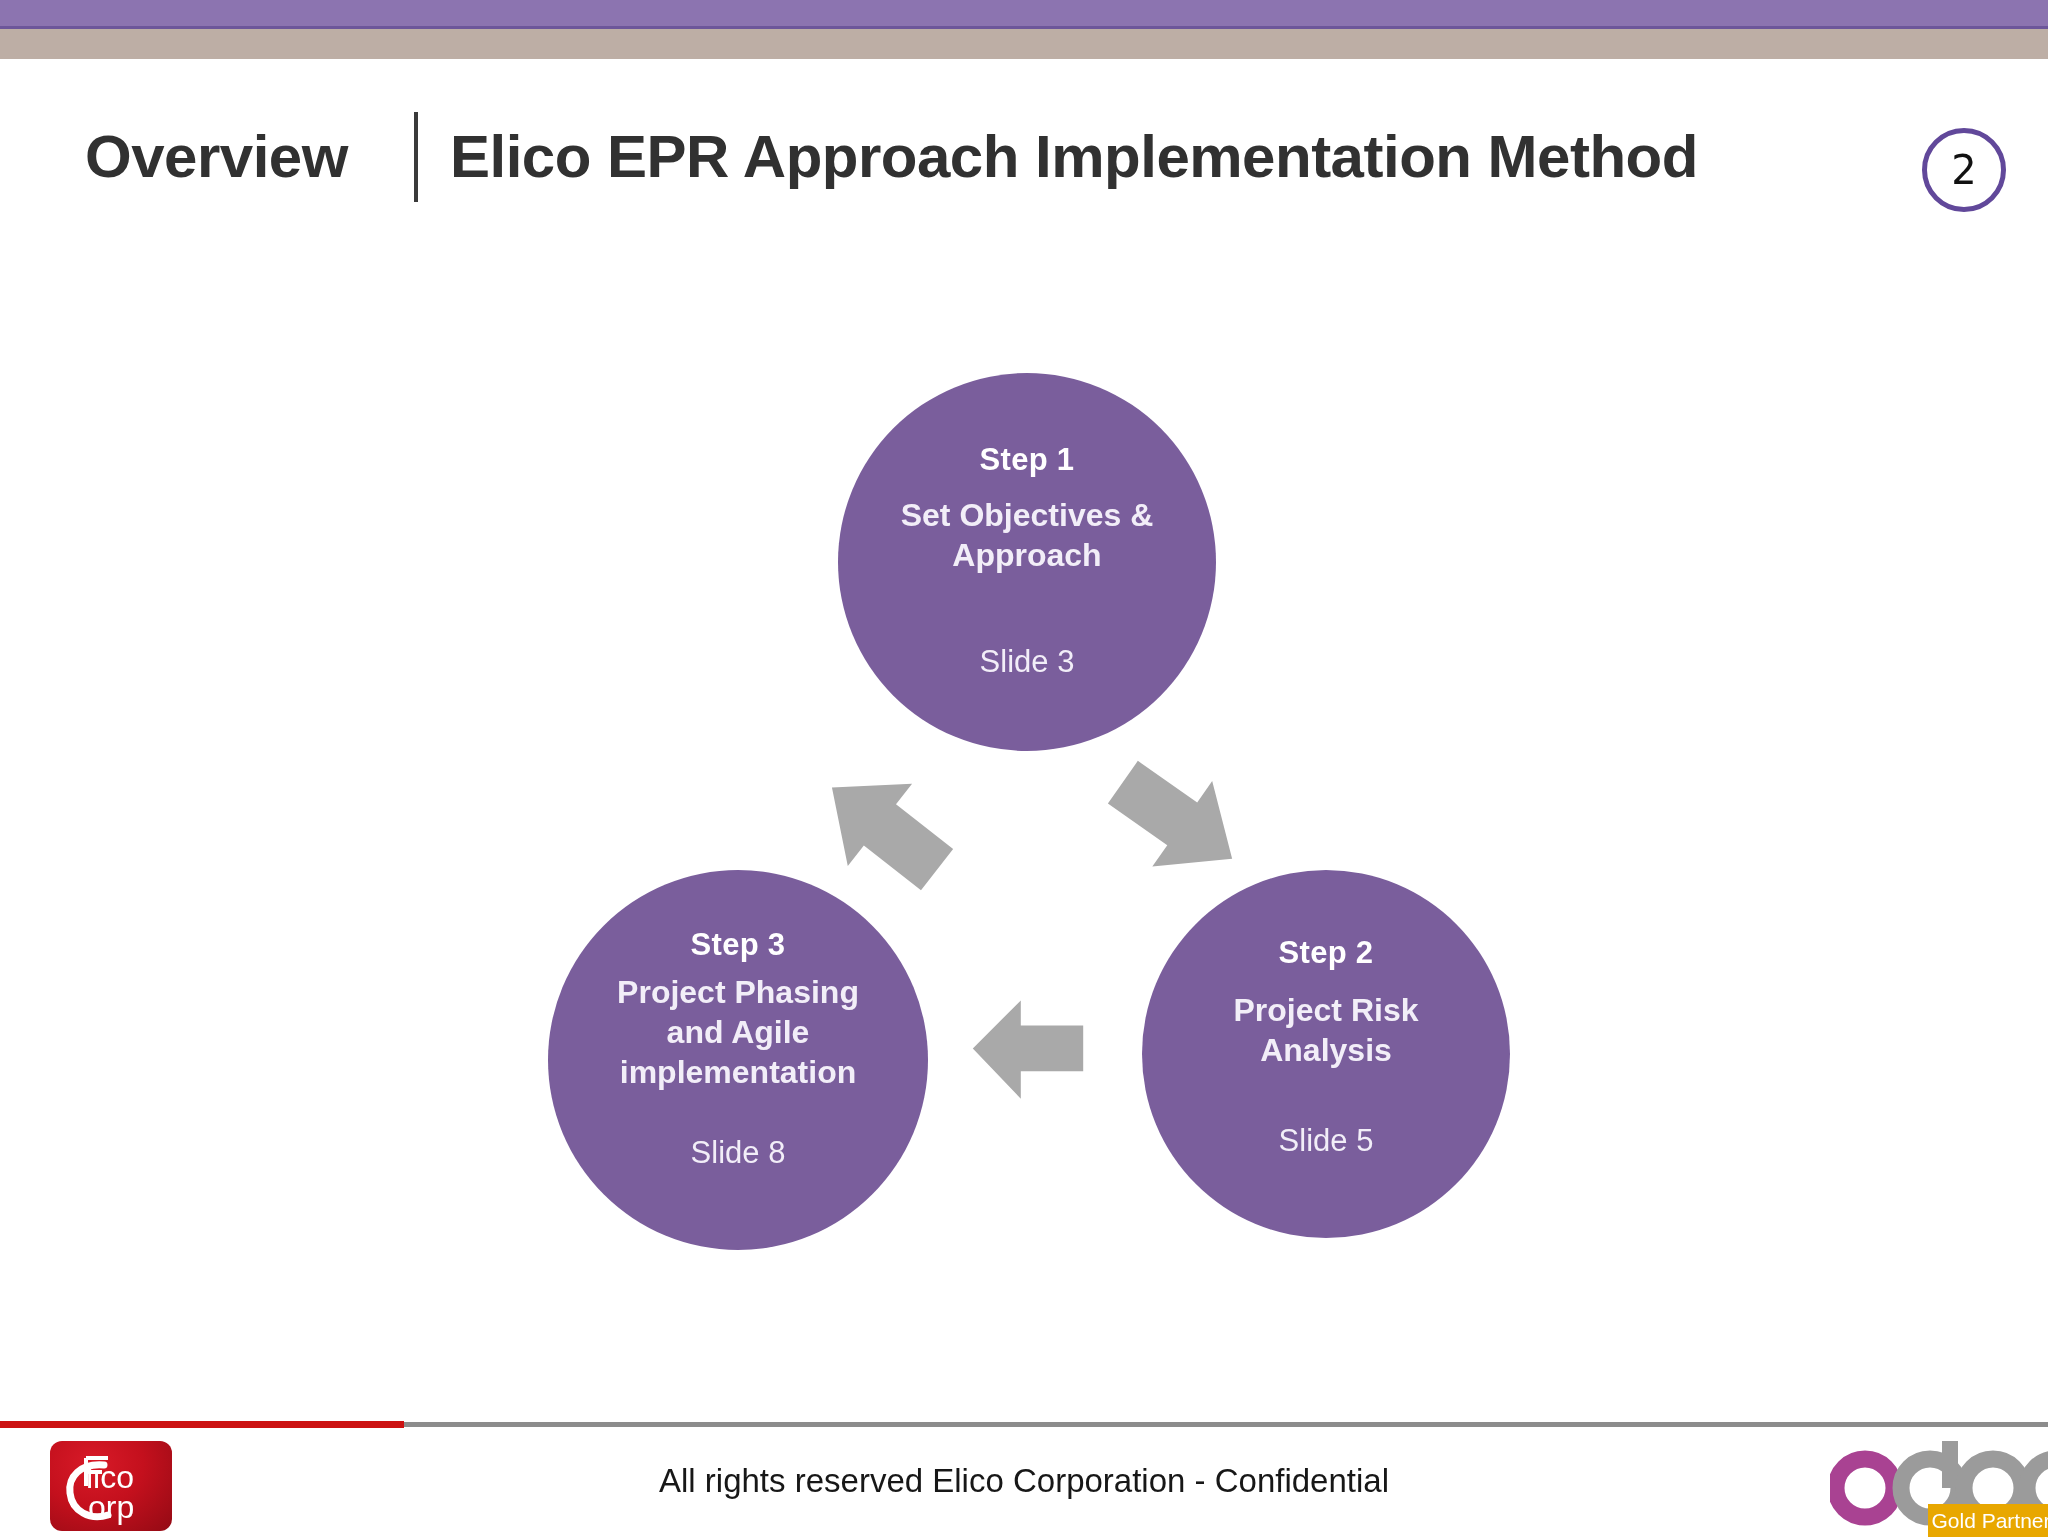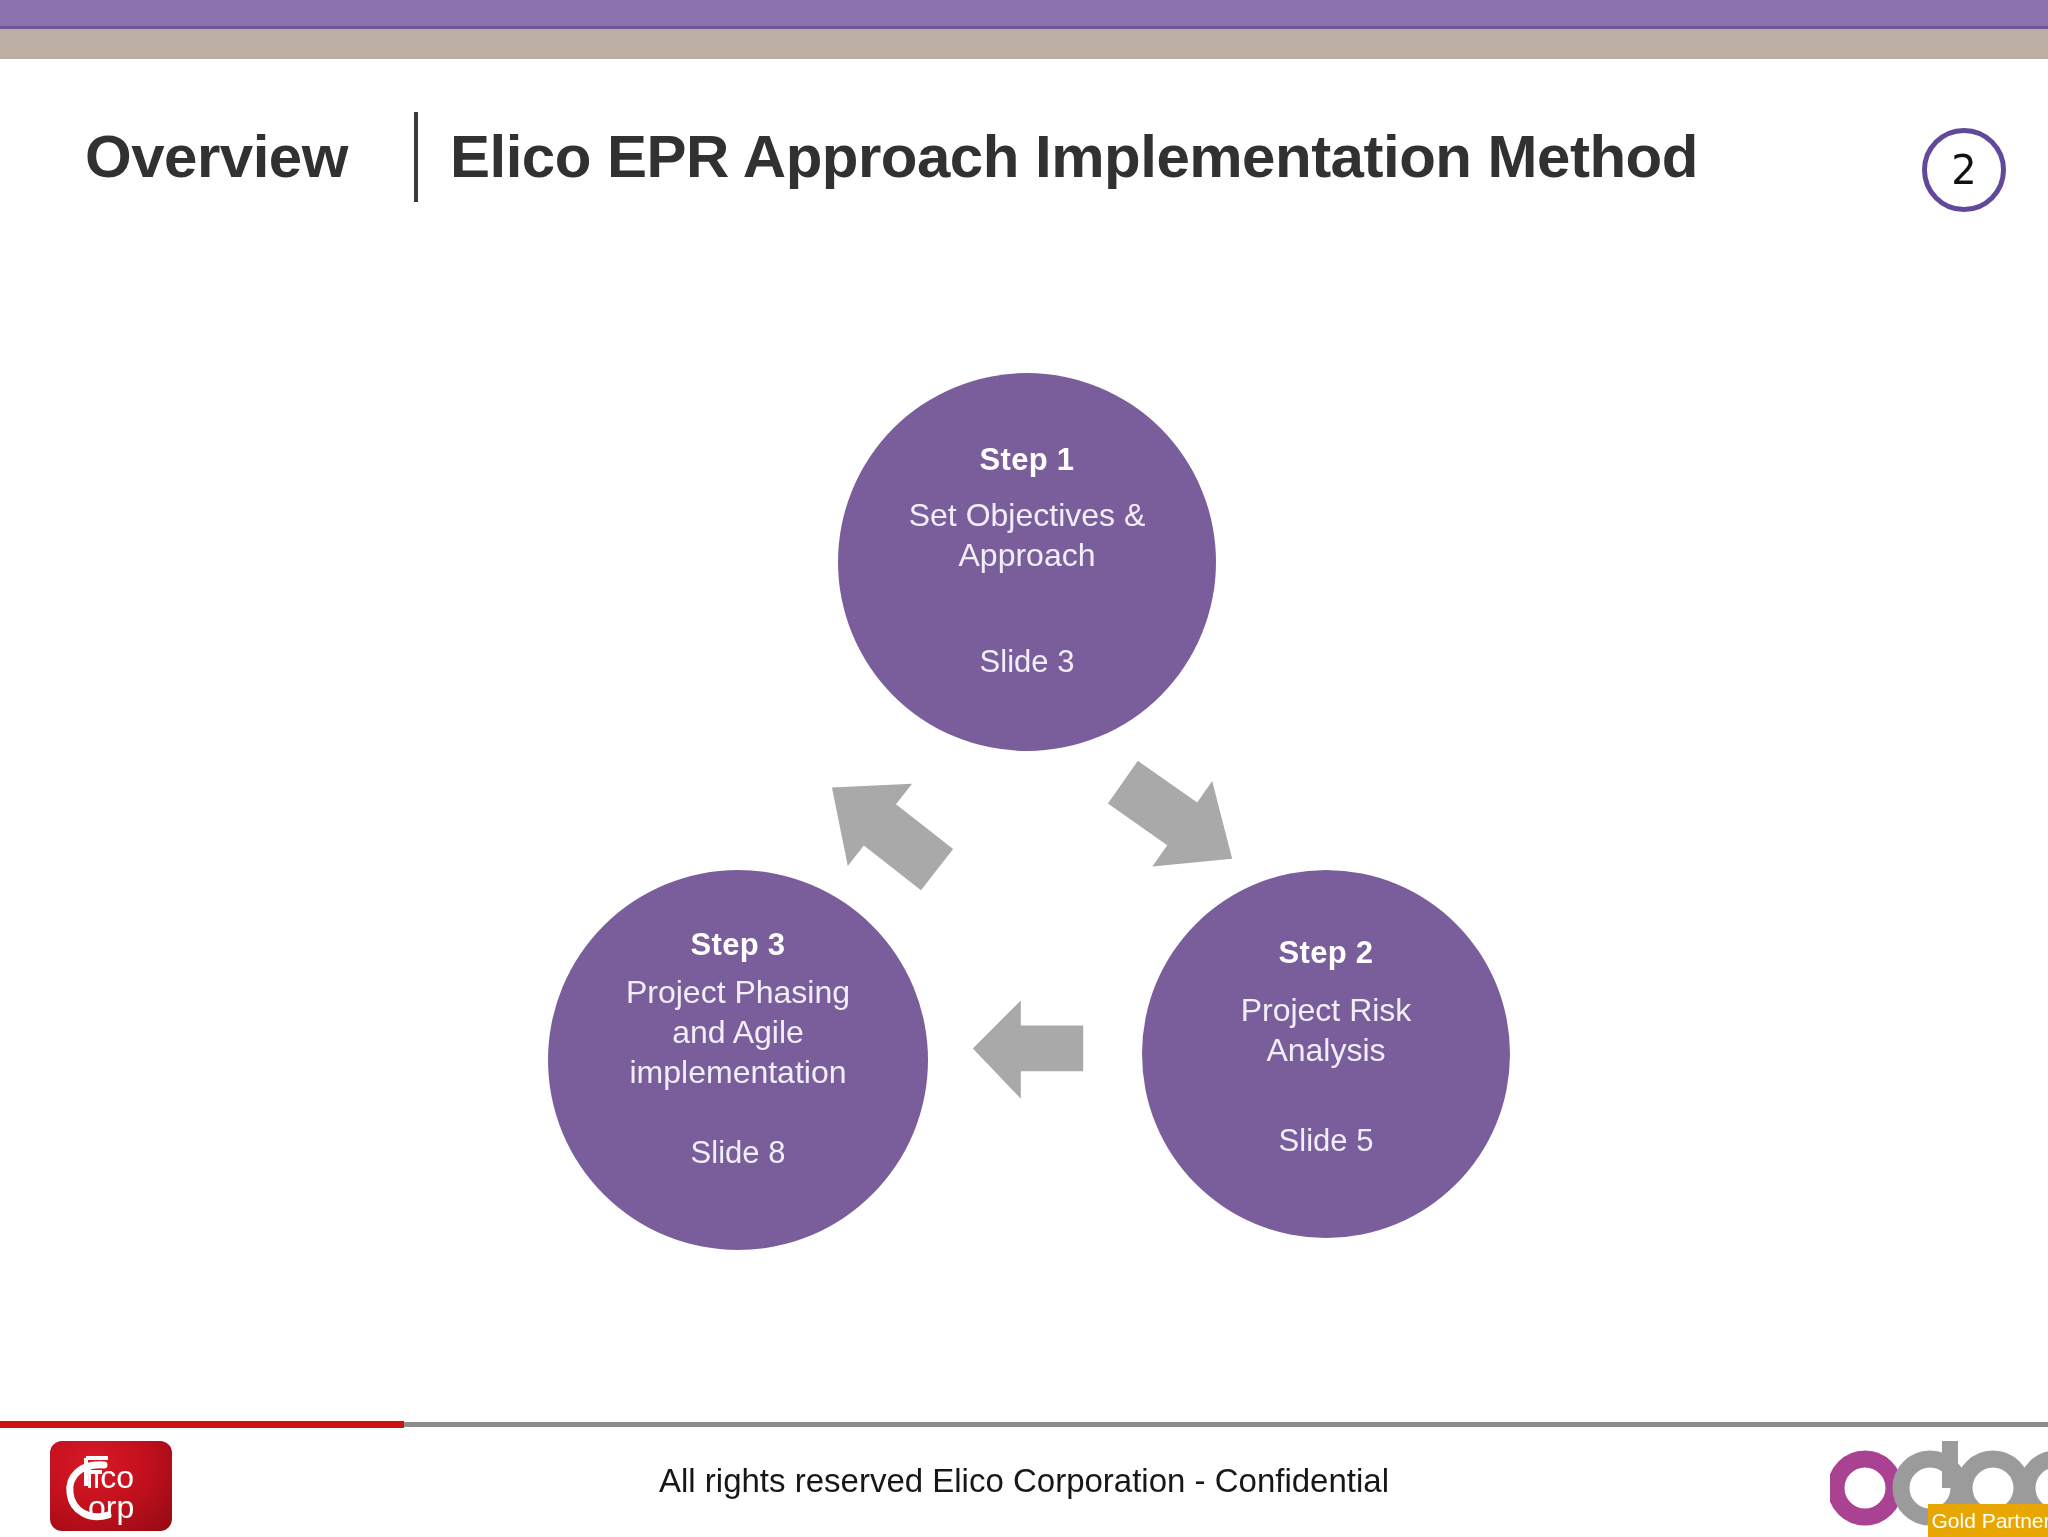--- a/index.html
+++ b/index.html
@@ -106,21 +106,21 @@
     font-weight: bold;
     font-size: 31px;
     line-height: 38px;
     letter-spacing: 0.3px;
     color: #ffffff;
   }
   .step-desc {
     font-size: 32px;
     line-height: 40px;
     color: #f2eef8;
-    font-weight: 400;
+    font-weight: 700;
   }
   .step-slide {
     font-size: 31px;
     line-height: 38px;
     color: #f2eef8;
     font-weight: 300;
   }
 
   #circle-step1 {
     left: 838px; top: 365px;

